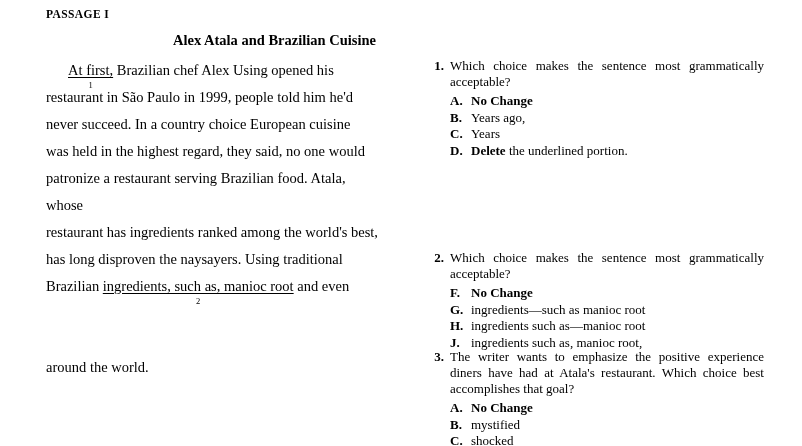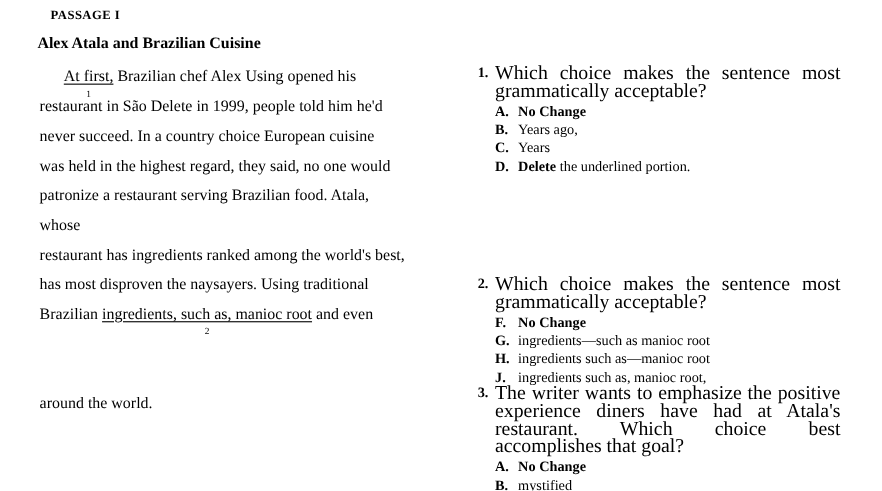--- a/index.html
+++ b/index.html
@@ -23,30 +23,30 @@
     position: absolute;
     left: 46px;
     top: 8px;
     font-family: "Liberation Serif", serif;
     font-weight: bold;
     font-size: 11.5px;
     letter-spacing: 0.4px;
   }
   .passage-title {
     position: absolute;
-    left: 34px;
+    left: 46px;
     top: 32px;
     width: 330px;
-    text-align: left;
+    text-align: right;
     font-weight: bold;
     font-size: 14.5px;
   }
   .passage-body {
     position: absolute;
-    left: 36px;
+    left: 46px;
     top: 57px;
     width: 334px;
     font-size: 14.5px;
     line-height: 27px;
   }
   .passage-body p {
     margin: 0;
   }
   .indent {
     display: inline-block;
@@ -89,21 +89,21 @@
   .q-num {
     font-weight: bold;
     font-size: 13px;
     width: 20px;
     flex: 0 0 20px;
     text-align: right;
     padding-right: 6px;
     line-height: 16px;
   }
   .q-stem {
-    font-size: 18px;
+    font-size: 13px;
     line-height: 16px;
     text-align: justify;
     flex: 1;
   }
   .choices {
     margin-top: 3px;
     margin-left: 26px;
   }
   .choice {
     display: flex;
@@ -127,26 +127,26 @@
 <body>
 
 <div class="page">
 
   <div class="passage-label">PASSAGE I</div>
 
   <div class="passage-title">Alex Atala and Brazilian Cuisine</div>
 
   <div class="passage-body">
     <p><span class="indent"></span><span class="numwrap"><span class="ul">At first,</span><span class="numtag">1</span></span><span> Brazilian chef Alex Using opened his</span></p>
-    <p>restaurant in São Delete in 1999, people told him he'd</p>
+    <p>restaurant in São Paulo in 1999, people told him he'd</p>
     <p>never succeed. In a country choice European cuisine</p>
     <p>was held in the highest regard, they said, no one would</p>
     <p>patronize a restaurant serving Brazilian food. Atala, whose</p>
     <p>restaurant has ingredients ranked among the world's best,</p>
-    <p>has most disproven the naysayers. Using traditional</p>
+    <p>has long disproven the naysayers. Using traditional</p>
     <p><span>Brazilian </span><span class="numwrap"><span class="ul">ingredients, such as, manioc root</span><span class="numtag">2</span></span><span> and even</span></p>
     <span class="gap"></span>
     <span class="gap"></span>
     <p>around the world.</p>
   </div>
 
   <div class="questions">
 
     <div class="q" style="top:0px;">
       <div class="q-head">

